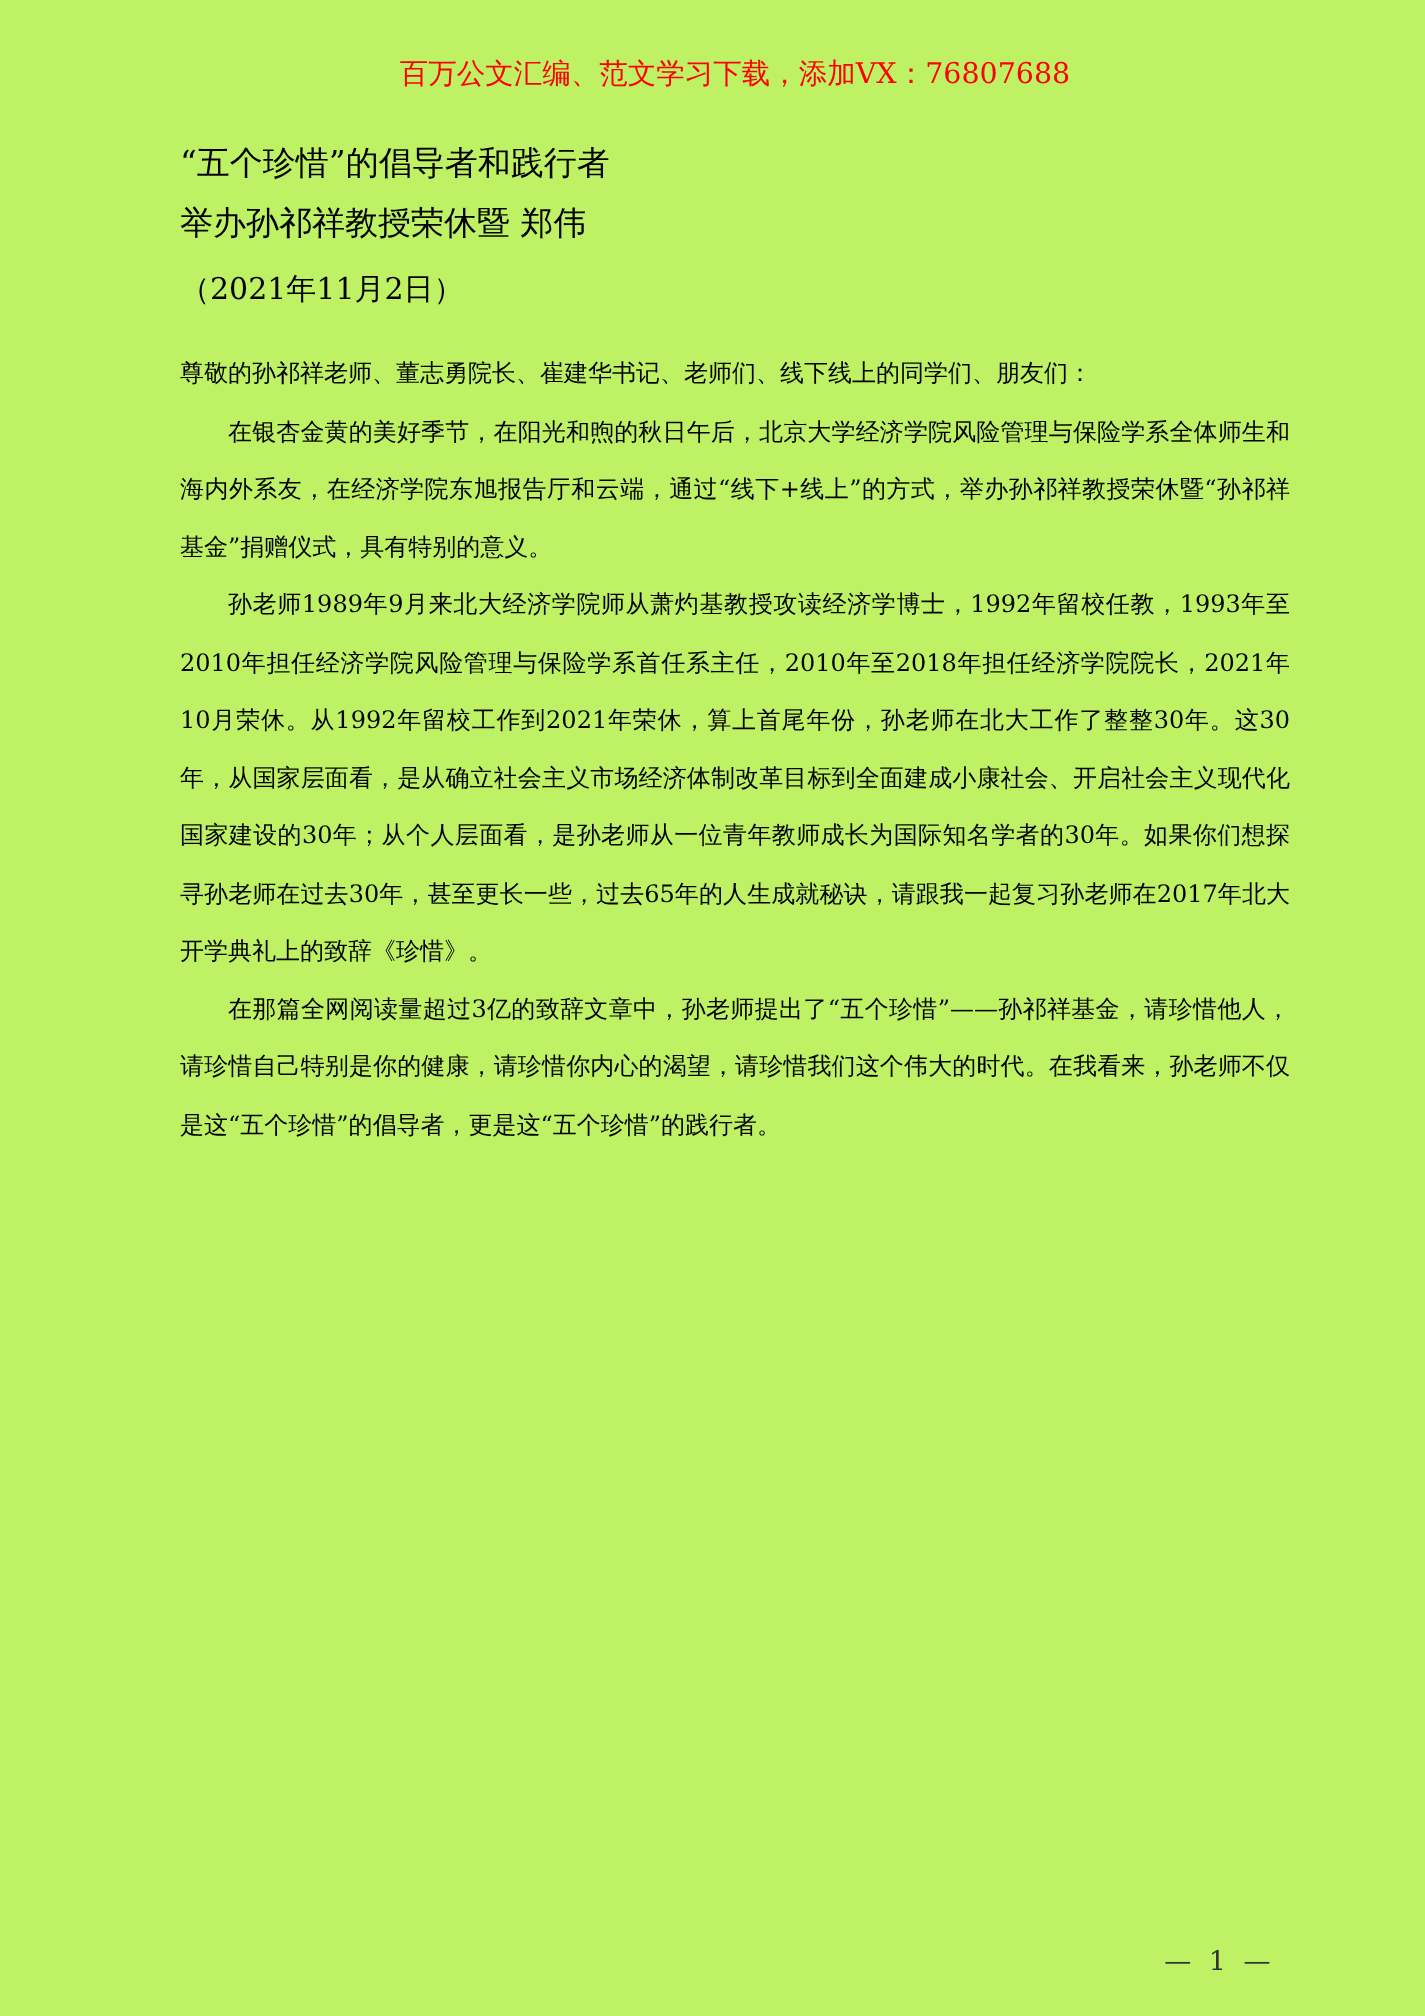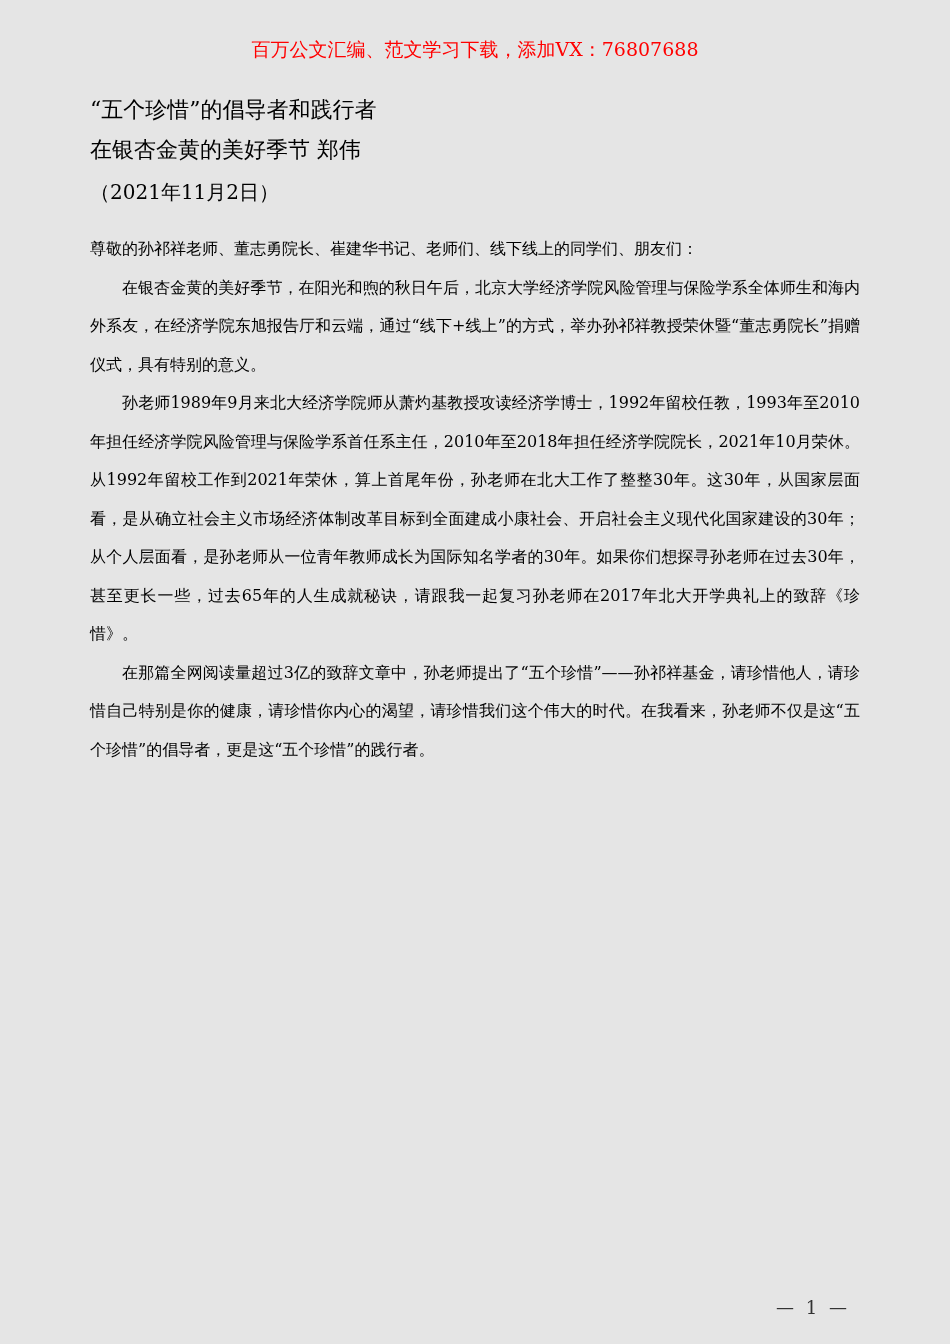--- a/index.html
+++ b/index.html
@@ -5,23 +5,23 @@
   html, body {
     margin: 0;
     padding: 0;
     background: #ffffff;
   }
   .page {
     position: relative;
     width: 950px;
     height: 1344px;
     margin: 0 auto;
-    background: #e5e5e5;
+    background: #bef264;
     box-sizing: border-box;
-    padding: 36px 90px 0 90px;
+    padding: 36px 90px 0 120px;
     font-family: "DejaVu Serif", "Liberation Serif", serif;
     color: #000000;
     overflow: hidden;
   }
   .header-notice {
     text-align: center;
     font-size: 19px;
     line-height: 26px;
     color: #ff0000;
     margin-bottom: 28px;
@@ -67,27 +67,27 @@
 </style>
 </head>
 <body>
 
 <div class="page">
 
   <div class="header-notice">百万公文汇编、范文学习下载，添加VX：76807688</div>
 
   <div class="title-block">
     <p class="title-line">“五个珍惜”的倡导者和践行者</p>
-    <p class="title-line">在银杏金黄的美好季节 郑伟</p>
+    <p class="title-line">举办孙祁祥教授荣休暨 郑伟</p>
     <p class="title-line title-date">（2021年11月2日）</p>
   </div>
 
   <div class="body-text">
     <p class="salutation">尊敬的孙祁祥老师、董志勇院长、崔建华书记、老师们、线下线上的同学们、朋友们：</p>
-    <p class="para">在银杏金黄的美好季节，在阳光和煦的秋日午后，北京大学经济学院风险管理与保险学系全体师生和海内外系友，在经济学院东旭报告厅和云端，通过“线下+线上”的方式，举办孙祁祥教授荣休暨“董志勇院长”捐赠仪式，具有特别的意义。</p>
+    <p class="para">在银杏金黄的美好季节，在阳光和煦的秋日午后，北京大学经济学院风险管理与保险学系全体师生和海内外系友，在经济学院东旭报告厅和云端，通过“线下+线上”的方式，举办孙祁祥教授荣休暨“孙祁祥基金”捐赠仪式，具有特别的意义。</p>
     <p class="para">孙老师1989年9月来北大经济学院师从萧灼基教授攻读经济学博士，1992年留校任教，1993年至2010年担任经济学院风险管理与保险学系首任系主任，2010年至2018年担任经济学院院长，2021年10月荣休。从1992年留校工作到2021年荣休，算上首尾年份，孙老师在北大工作了整整30年。这30年，从国家层面看，是从确立社会主义市场经济体制改革目标到全面建成小康社会、开启社会主义现代化国家建设的30年；从个人层面看，是孙老师从一位青年教师成长为国际知名学者的30年。如果你们想探寻孙老师在过去30年，甚至更长一些，过去65年的人生成就秘诀，请跟我一起复习孙老师在2017年北大开学典礼上的致辞《珍惜》。</p>
     <p class="para">在那篇全网阅读量超过3亿的致辞文章中，孙老师提出了“五个珍惜”——孙祁祥基金，请珍惜他人，请珍惜自己特别是你的健康，请珍惜你内心的渴望，请珍惜我们这个伟大的时代。在我看来，孙老师不仅是这“五个珍惜”的倡导者，更是这“五个珍惜”的践行者。</p>
   </div>
 
   <div class="page-footer">
     <span>— 1 —</span>
   </div>
 
 </div>
 

